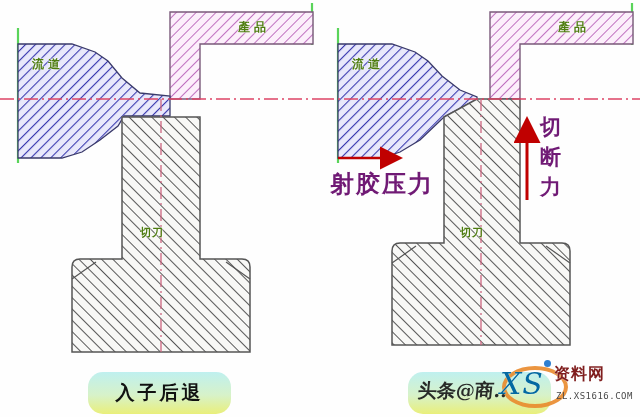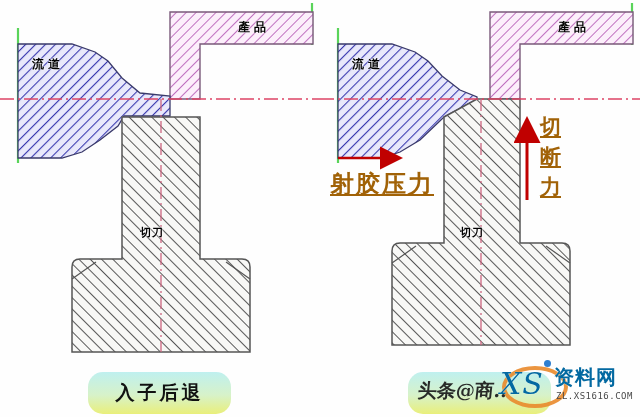--- a/index.html
+++ b/index.html
@@ -56,46 +56,45 @@
   #wm-xs .xs{
     position:absolute;left:8px;top:8px;
     font-family:"DejaVu Serif","Liberation Serif",serif;
     font-style:italic;font-weight:normal;font-size:30px;
     color:#0369a1;letter-spacing:1px;
     text-shadow:0 0 1px #fff;
   }
   #wm-xs .zl{
     position:absolute;left:62px;top:6px;
     font-family:Liberation Mono, monospace;
-    font-weight:bold;font-size:20px;color:#0369a1;
+    font-weight:bold;font-size:16px;color:#7f1d1d;
     letter-spacing:1px;
     text-shadow:0 0 1px #fff;
   }
   #wm-xs .url{
     position:absolute;left:64px;top:33px;
     font-family:"DejaVu Sans Mono","Liberation Mono",monospace;
     font-size:9px;color:#4a4a4a;letter-spacing:.5px;text-align:right;
   }
 
   
   .force-txt{
     position:absolute;
-    color:#a16207;
+    color:#701a75;
     font-family:"DejaVu Serif","Liberation Serif",serif;
     font-weight:bold;
     white-space:nowrap;
-    text-decoration:underline;
   }
   #force-inj{left:330px;top:168px;font-size:24px;letter-spacing:2px;}
   #force-cut{left:540px;top:112px;font-size:21px;line-height:30px;width:32px;white-space:normal;}
 
   
   .dlabel{
     position:absolute;
-    color:#000000;
+    color:#4d7c0f;
     font-family:"DejaVu Serif","Liberation Serif",serif;
     font-weight:bold;
     font-size:12px;
     letter-spacing:4px;
     white-space:nowrap;
     text-shadow:0 0 2px #ffffff,0 0 2px #ffffff;
   }
   .dlabel.sm{font-size:11px;letter-spacing:1px;margin-top:33px;}
 </style>
 </head>

